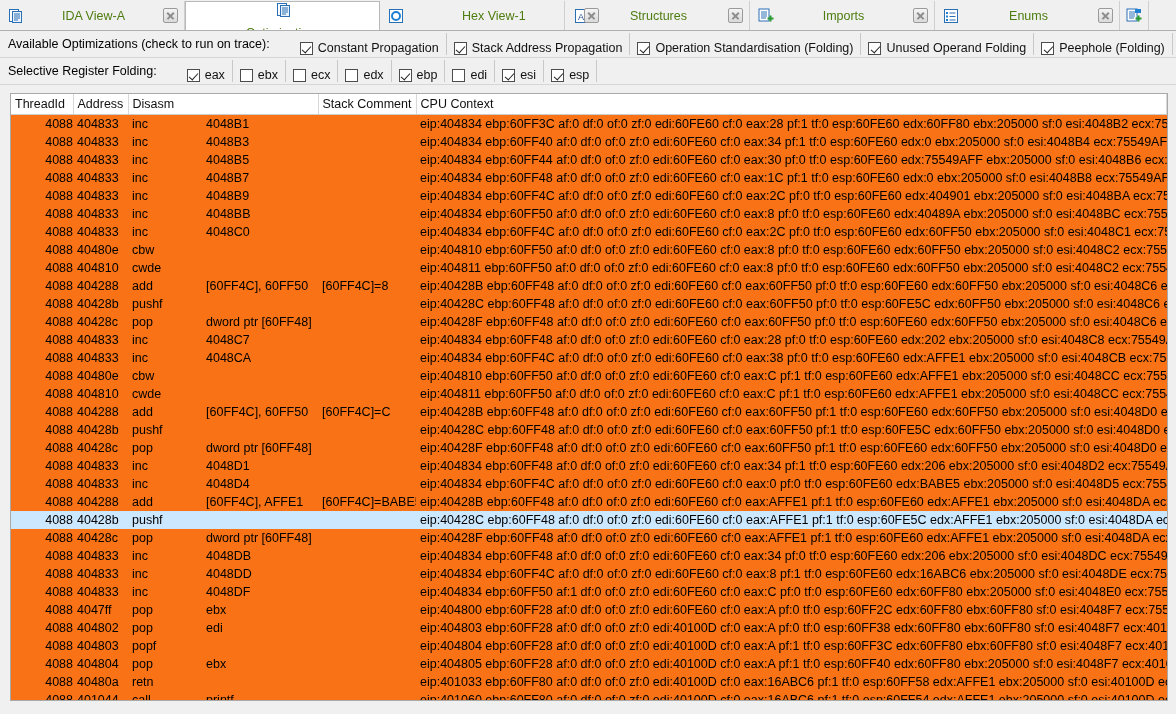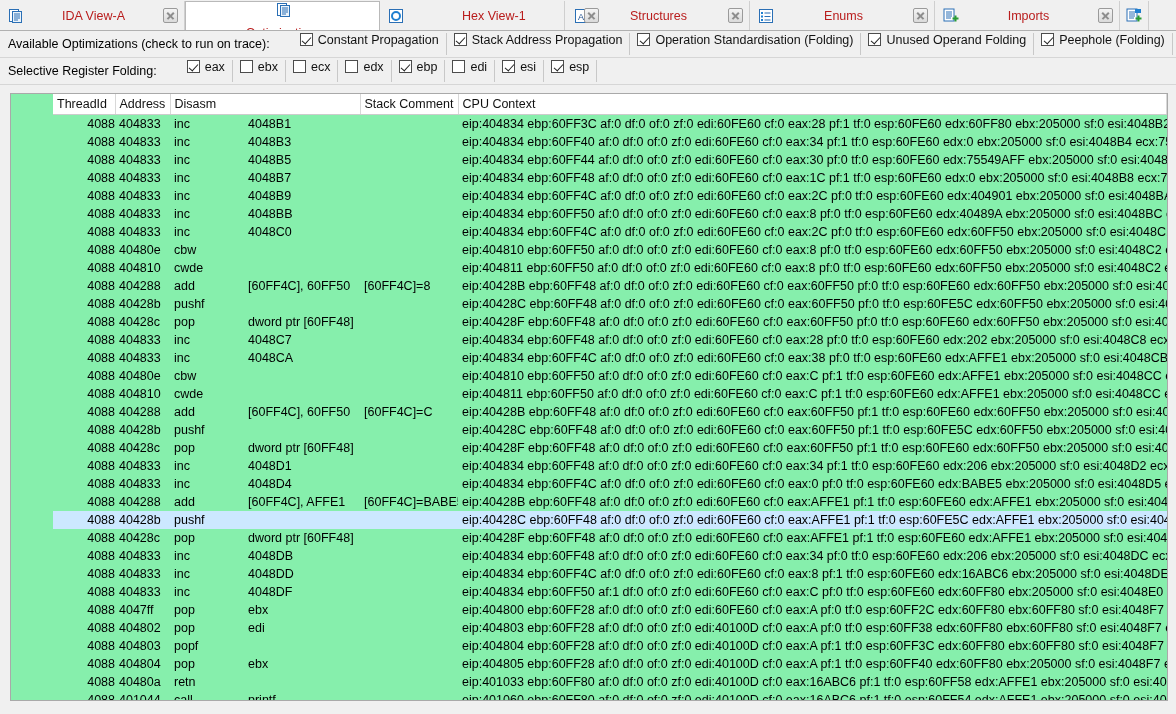--- a/index.html
+++ b/index.html
@@ -38,21 +38,21 @@
     border-left: 1px solid #b9b9b9;
     border-right: 1px solid #b9b9b9;
     border-bottom: 1px solid #ffffff;
     margin-bottom: -1px;
     height: 30px;
   }
   .tab-label {
     flex: 1;
     text-align: center;
     font-size: 12.5px;
-    color: #b91c1c;
+    color: #4d7c0f;
     padding: 0 14px;
   }
   .tab-icon {
     width: 16px; height: 16px;
     flex: 0 0 16px;
     display: inline-block;
   }
   .tab-close {
     width: 15px; height: 15px;
     flex: 0 0 15px;
@@ -92,21 +92,21 @@
     background: #f0f0f0;
     border-bottom: 1px solid #d6d6d6;
     white-space: nowrap;
   }
   .optrow .lead {
     font-size: 12.5px;
     margin-right: 23px;
   }
   .chk-item {
     display: inline-flex;
-    align-items: flex-start;
+    align-items: flex-end;
     gap: 5px;
     padding: 0 7px;
     height: 22px;
     border-right: 1px solid #c8c8c8;
   }
   .chk-item:last-child { border-right: 1px solid #c8c8c8; }
   .chk {
     width: 13px; height: 13px;
     box-sizing: border-box;
     border: 1px solid #4c4c4c;
@@ -124,26 +124,25 @@
     transform: rotate(42deg);
   }
   .chk-label { font-size: 12.5px; color: #111; }
 
   .spacerrow { height: 8px; background: #f0f0f0; }
 
   
   .table-wrap {
     margin: 0 8px 0 10px;
     height: 608px;
-    background: #86efac;
+    background: #f97316;
     border: 1px solid #a9a9a9;
     box-sizing: border-box;
     overflow: hidden;
     position: relative;
-    padding-left: 42px;
   }
   table.trace {
     border-collapse: collapse;
     width: 100%;
     table-layout: fixed;
     font-size: 12.5px;
   }
   table.trace thead th {
     font-weight: normal;
     text-align: left;
@@ -217,46 +216,46 @@
     <div class="tab" style="width: 185px;">
       <span class="tab-icon"><svg xmlns="http://www.w3.org/2000/svg" width="16" height="16" viewBox="0 0 16 16">
           <rect x="2.5" y="1.5" width="11" height="13" fill="#fff" stroke="#2a6fb5"></rect>
         <text x="8" y="12" font-size="9" text-anchor="middle" fill="#1f4f8f" font-family="Liberation Sans">A</text>
         </svg></span>
       <span class="tab-label">Structures</span>
       <span class="tab-close"></span>
     </div>
     <div class="tab" style="width: 185px;">
       <span class="tab-icon"><svg xmlns="http://www.w3.org/2000/svg" width="16" height="16" viewBox="0 0 16 16">
+          <rect x="1" y="1" width="10" height="12" fill="#fff" stroke="#2a6fb5"></rect>
+        <g stroke="#2a6fb5">
+            <path d="M3 4h6M3 6h6M3 8h6M3 10h5"></path>
+          </g>
+        <path d="M11 8l3 0 0-2 1.5 0M11 8l0 6" fill="none"></path>
+        <g fill="#2a9b34">
+            <rect x="9.5" y="9.5" width="6" height="2"></rect>
+            <rect x="11.5" y="7.5" width="2" height="6"></rect>
+          </g>
+        </svg></span>
+      <span class="tab-label">Imports</span>
+      <span class="tab-close"></span>
+    </div>
+    <div class="tab" style="width: 185px;">
+      <span class="tab-icon"><svg xmlns="http://www.w3.org/2000/svg" width="16" height="16" viewBox="0 0 16 16">
           <rect x="1.5" y="1.5" width="13" height="13" fill="#fff" stroke="#2a6fb5"></rect>
         <g fill="#1f7fd0">
             <rect x="3" y="4" width="2" height="2"></rect>
             <rect x="3" y="7.5" width="2" height="2"></rect>
             <rect x="3" y="11" width="2" height="2"></rect>
           </g>
         <g stroke="#2a6fb5">
             <path d="M6.5 5h6M6.5 8.5h6M6.5 12h6"></path>
           </g>
         </svg></span>
       <span class="tab-label">Enums</span>
-      <span class="tab-close"></span>
-    </div>
-    <div class="tab" style="width: 185px;">
-      <span class="tab-icon"><svg xmlns="http://www.w3.org/2000/svg" width="16" height="16" viewBox="0 0 16 16">
-          <rect x="1" y="1" width="10" height="12" fill="#fff" stroke="#2a6fb5"></rect>
-        <g stroke="#2a6fb5">
-            <path d="M3 4h6M3 6h6M3 8h6M3 10h5"></path>
-          </g>
-        <path d="M11 8l3 0 0-2 1.5 0M11 8l0 6" fill="none"></path>
-        <g fill="#2a9b34">
-            <rect x="9.5" y="9.5" width="6" height="2"></rect>
-            <rect x="11.5" y="7.5" width="2" height="6"></rect>
-          </g>
-        </svg></span>
-      <span class="tab-label">Imports</span>
       <span class="tab-close"></span>
     </div>
     <div class="tab-extra">
       <span class="tab-icon"><svg xmlns="http://www.w3.org/2000/svg" width="16" height="16" viewBox="0 0 16 16">
           <rect x="1" y="1" width="10" height="12" fill="#fff" stroke="#2a6fb5"></rect>
         <g stroke="#2a6fb5">
             <path d="M3 4h6M3 6h6M3 8h6M3 10h5"></path>
           </g>
         <g fill="#2a9b34">
             <rect x="9.5" y="9.5" width="6" height="2"></rect>

